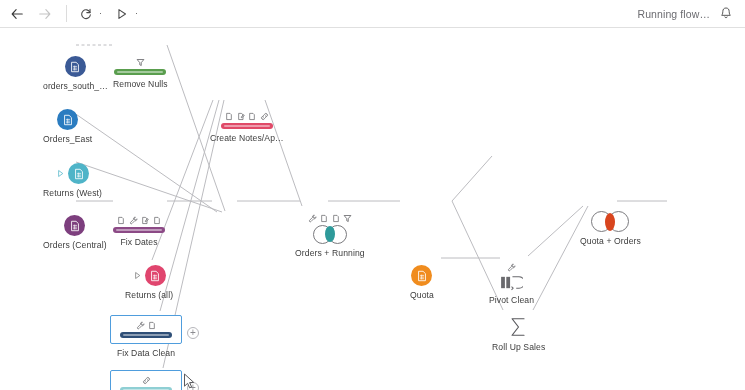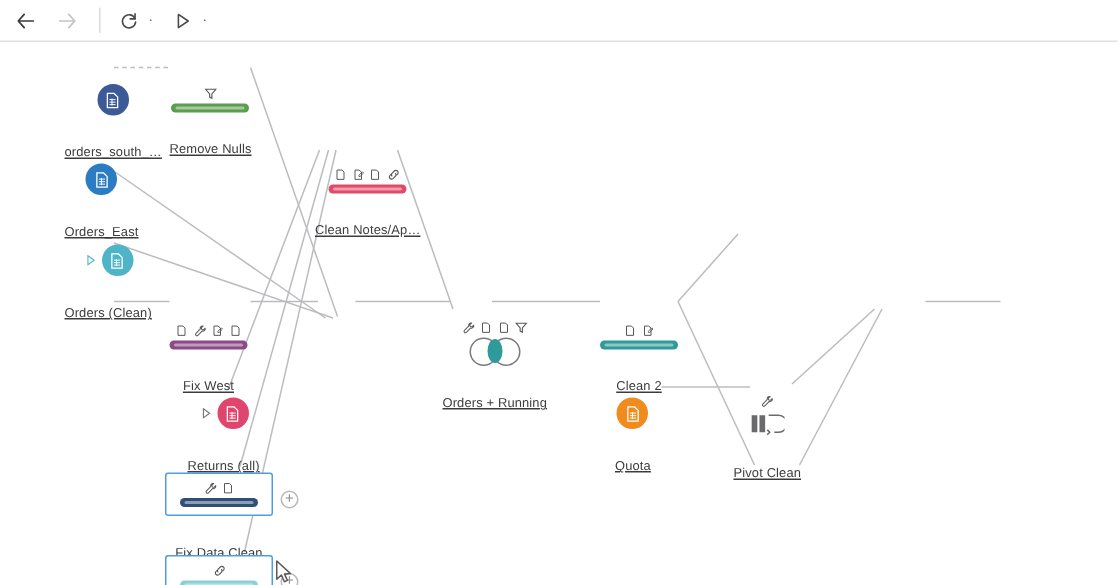--- a/index.html
+++ b/index.html
@@ -49,22 +49,22 @@
     background: #ffffff;
   }
   #edges { position: absolute; left: 0; top: 0; width: 745px; height: 362px; }
 
   .node {
     position: absolute;
     display: flex; flex-direction: column; align-items: center;
   }
   .node-label {
     font-size: 8.6px; color: #3c3c3c;
-    margin-top: 19px; white-space: nowrap;
-    text-align: center; letter-spacing: .1px; text-decoration: underline;
+    margin-top: 4px; white-space: nowrap;
+    text-align: center; letter-spacing: .1px;
   }
 
   
   .mini-icons {
     display: flex; align-items: flex-end; justify-content: center;
     gap: 3.5px; height: 11px; margin-bottom: 2px;
   }
   .mini { color: #58585c; display: block; }
 
   
@@ -167,20 +167,27 @@
 
   <div class="tb-group" style="margin-left:9px">
     <div class="tb-btn" style="margin-left:0">
       <svg width="14" height="14" viewBox="0 0 16 16">
         <path d="M4.5 3 L12 8 L4.5 13 Z" fill="none" stroke="#4a4a4a" stroke-width="1.2" stroke-linejoin="round"></path>
       </svg>
     </div>
     <span class="caret-dot">·</span>
   </div>
 
+  <div id="toolbar-right">
+    <span id="status-text">Running flow…</span>
+    <svg width="14" height="15" viewBox="0 0 16 17">
+      <path d="M8 2.2 C5.6 2.2 4.4 3.9 4.4 6 c0 3.2-1.3 4.6-1.3 4.6 h9.8 S11.6 9.2 11.6 6 C11.6 3.9 10.4 2.2 8 2.2 Z" fill="none" stroke="#4a4a4a" stroke-width="1.05" stroke-linejoin="round"></path>
+      <path d="M6.7 12.4 a1.35 1.35 0 0 0 2.6 0" fill="none" stroke="#4a4a4a" stroke-width="1.05" stroke-linecap="round"></path>
+    </svg>
+  </div>
 </div>
 
 <div id="canvas">
 
   <svg id="edges">
     <g fill="none" stroke="#bcbcc0" stroke-width="1">
 
       <path d="M76 17 H113" stroke-dasharray="3 2.5"></path>
 
       <path d="M167 17 L225 183"></path>
@@ -264,57 +271,68 @@
       </svg>
       <svg class="mini" width="8" height="9" viewBox="0 0 12 12">
         <path d="M2.5 1.3 h5 L9.5 3.3 V10.6 H2.5 Z" fill="none" stroke="#58585c" stroke-width="1"></path>
       </svg>
       <svg class="mini" width="9" height="9" viewBox="0 0 12 12">
         <path d="M4.6 7.4 a2 2 0 0 1 0-2.8 L6.3 2.9 a2 2 0 1 1 2.8 2.8 L8.4 6.4" fill="none" stroke="#58585c" stroke-width="1"></path>
         <path d="M7.4 4.6 a2 2 0 0 1 0 2.8 L5.7 9.1 a2 2 0 1 1-2.8-2.8 L3.6 5.6" fill="none" stroke="#58585c" stroke-width="1"></path>
       </svg>
     </div>
     <div class="bar" style="background:#e04a68"></div>
-    <div class="node-label">Clean Notes/Ap…</div>
+    <div class="node-label">Create Notes/Ap…</div>
   </div>
 
   <div class="node" style="left:43px; top:135px;">
     <div class="ds-row">
       <svg width="9" height="9" viewBox="0 0 12 12">
         <path d="M3.5 2 L9 6 L3.5 10 Z" fill="none" stroke="#4fb4c8" stroke-width="1"></path>
       </svg>
       <div class="ds-circle" style="background:#4fb4c8">
         <svg width="12" height="12" viewBox="0 0 14 14">
           <path d="M3 1.5 h5.2 L11 4.2 V12.5 H3 Z" fill="none" stroke="#fff" stroke-width="1"></path>
           <path d="M4.6 6.3 h4.8 M4.6 8.3 h4.8 M4.6 10.2 h4.8 M6.6 5.4 v5.6" stroke="#fff" stroke-width=".75"></path>
         </svg>
       </div>
     </div>
-    <div class="node-label">Orders (Clean)</div>
-  </div>
-
+    <div class="node-label">Returns (West)</div>
+  </div>
+
+  <div class="node" style="left:43px; top:187px;">
+    <div class="ds-row">
+      <div class="ds-circle" style="background:#7d3f7e">
+        <svg width="12" height="12" viewBox="0 0 14 14">
+          <path d="M3 1.5 h5.2 L11 4.2 V12.5 H3 Z" fill="none" stroke="#fff" stroke-width="1"></path>
+          <path d="M4.6 6.3 h4.8 M4.6 8.3 h4.8 M4.6 10.2 h4.8 M6.6 5.4 v5.6" stroke="#fff" stroke-width=".75"></path>
+        </svg>
+      </div>
+    </div>
+    <div class="node-label">Orders (Central)</div>
+  </div>
 
   <div class="node" style="left:113px; top:186px;">
     <div class="mini-icons">
       <svg class="mini" width="8" height="9" viewBox="0 0 12 12">
         <path d="M2.5 1.3 h5 L9.5 3.3 V10.6 H2.5 Z" fill="none" stroke="#58585c" stroke-width="1"></path>
       </svg>
       <svg class="mini" width="9" height="9" viewBox="0 0 12 12">
         <path d="M8.6 1.8 a2 2 0 0 0-2.5 2.6 L2.2 8.4 a1.2 1.2 0 1 0 1.7 1.7 L7.8 6.2 a2 2 0 0 0 2.6-2.5 L8.9 5.2 7.3 4.8 6.9 3.2 Z" fill="none" stroke="#58585c" stroke-width=".9" stroke-linejoin="round"></path>
       </svg>
       <svg class="mini" width="8" height="9" viewBox="0 0 12 12">
         <path d="M2.5 1.3 h4 L9 3.3 V10.6 H2.5 Z" fill="none" stroke="#58585c" stroke-width="1"></path>
         <path d="M6.4 6.5 L9.8 3.1 l1.2 1.2 L7.6 7.7 H6.4 Z" fill="none" stroke="#58585c" stroke-width=".9"></path>
       </svg>
       <svg class="mini" width="8" height="9" viewBox="0 0 12 12">
         <path d="M2.5 1.3 h5 L9.5 3.3 V10.6 H2.5 Z" fill="none" stroke="#58585c" stroke-width="1"></path>
       </svg>
     </div>
     <div class="bar" style="background:#8c4a86"></div>
-    <div class="node-label">Fix West</div>
+    <div class="node-label">Fix Dates</div>
   </div>
 
 
   <div class="node" style="left:295px; top:184px;">
     <div class="mini-icons">
       <svg class="mini" width="9" height="9" viewBox="0 0 12 12">
         <path d="M8.6 1.8 a2 2 0 0 0-2.5 2.6 L2.2 8.4 a1.2 1.2 0 1 0 1.7 1.7 L7.8 6.2 a2 2 0 0 0 2.6-2.5 L8.9 5.2 7.3 4.8 6.9 3.2 Z" fill="none" stroke="#58585c" stroke-width=".9" stroke-linejoin="round"></path>
       </svg>
       <svg class="mini" width="8" height="9" viewBox="0 0 12 12">
         <path d="M2.5 1.3 h5 L9.5 3.3 V10.6 H2.5 Z" fill="none" stroke="#58585c" stroke-width="1"></path>
@@ -327,33 +345,20 @@
       </svg>
     </div>
     <div class="venn">
       <span class="l"></span>
         <span class="r"></span>
       <i style="background:#2e9a9a"></i>
     </div>
     <div class="node-label">Orders + Running</div>
   </div>
 
-  <div class="node" style="left:400px; top:186px;">
-    <div class="mini-icons">
-      <svg class="mini" width="8" height="9" viewBox="0 0 12 12">
-        <path d="M2.5 1.3 h5 L9.5 3.3 V10.6 H2.5 Z" fill="none" stroke="#58585c" stroke-width="1"></path>
-      </svg>
-      <svg class="mini" width="8" height="9" viewBox="0 0 12 12">
-        <path d="M2.5 1.3 h4 L9 3.3 V10.6 H2.5 Z" fill="none" stroke="#58585c" stroke-width="1"></path>
-        <path d="M6.4 6.5 L9.8 3.1 l1.2 1.2 L7.6 7.7 H6.4 Z" fill="none" stroke="#58585c" stroke-width=".9"></path>
-      </svg>
-    </div>
-    <div class="bar" style="background:#2e9a9a"></div>
-    <div class="node-label">Clean 2</div>
-  </div>
 
   <div class="node" style="left:125px; top:237px;">
     <div class="ds-row">
       <svg width="9" height="9" viewBox="0 0 12 12">
         <path d="M3.5 2 L9 6 L3.5 10 Z" fill="none" stroke="#777" stroke-width="1"></path>
       </svg>
       <div class="ds-circle" style="background:#e0456e">
         <svg width="12" height="12" viewBox="0 0 14 14">
           <path d="M3 1.5 h5.2 L11 4.2 V12.5 H3 Z" fill="none" stroke="#fff" stroke-width="1"></path>
           <path d="M4.6 6.3 h4.8 M4.6 8.3 h4.8 M4.6 10.2 h4.8 M6.6 5.4 v5.6" stroke="#fff" stroke-width=".75"></path>
@@ -384,21 +389,35 @@
     </div>
     <svg width="23" height="17" viewBox="0 0 24 18">
       <rect x="1" y="3" width="4" height="12" fill="#6a6a6e"></rect>
       <rect x="6.5" y="3" width="4" height="12" fill="#6a6a6e"></rect>
       <path d="M13 3 h7 a3 3 0 0 1 0 12 h-3" fill="none" stroke="#6a6a6e" stroke-width="1.1"></path>
       <path d="M12 13.3 l1.8 1.7 -1.8 1.7" fill="none" stroke="#6a6a6e" stroke-width="1.1" stroke-linejoin="round"></path>
     </svg>
     <div class="node-label">Pivot Clean</div>
   </div>
 
-
+  <div class="node" style="left:492px; top:288px;">
+    <svg width="21" height="22" viewBox="0 0 22 24">
+      <path d="M17 3 H4 l7 9 -7 9 h13" fill="none" stroke="#58585c" stroke-width="1.3" stroke-linejoin="round" stroke-linecap="round"></path>
+    </svg>
+    <div class="node-label">Roll Up Sales</div>
+  </div>
+
+  <div class="node" style="left:580px; top:183px;">
+    <div class="venn" style="width:38px;height:21px">
+      <span class="l" style="width:21px;height:21px"></span>
+      <span class="r" style="width:21px;height:21px"></span>
+      <i style="left:14px; top:1.6px; width:10px; height:18px; background:#d8451e"></i>
+    </div>
+    <div class="node-label">Quota + Orders</div>
+  </div>
 
 
   <div class="node" style="left:110px; top:287px;">
     <div class="sel-wrap">
       <div class="selbox">
         <div class="mini-icons">
           <svg class="mini" width="9" height="9" viewBox="0 0 12 12">
             <path d="M8.6 1.8 a2 2 0 0 0-2.5 2.6 L2.2 8.4 a1.2 1.2 0 1 0 1.7 1.7 L7.8 6.2 a2 2 0 0 0 2.6-2.5 L8.9 5.2 7.3 4.8 6.9 3.2 Z" fill="none" stroke="#58585c" stroke-width=".9" stroke-linejoin="round"></path>
           </svg>
           <svg class="mini" width="8" height="9" viewBox="0 0 12 12">

